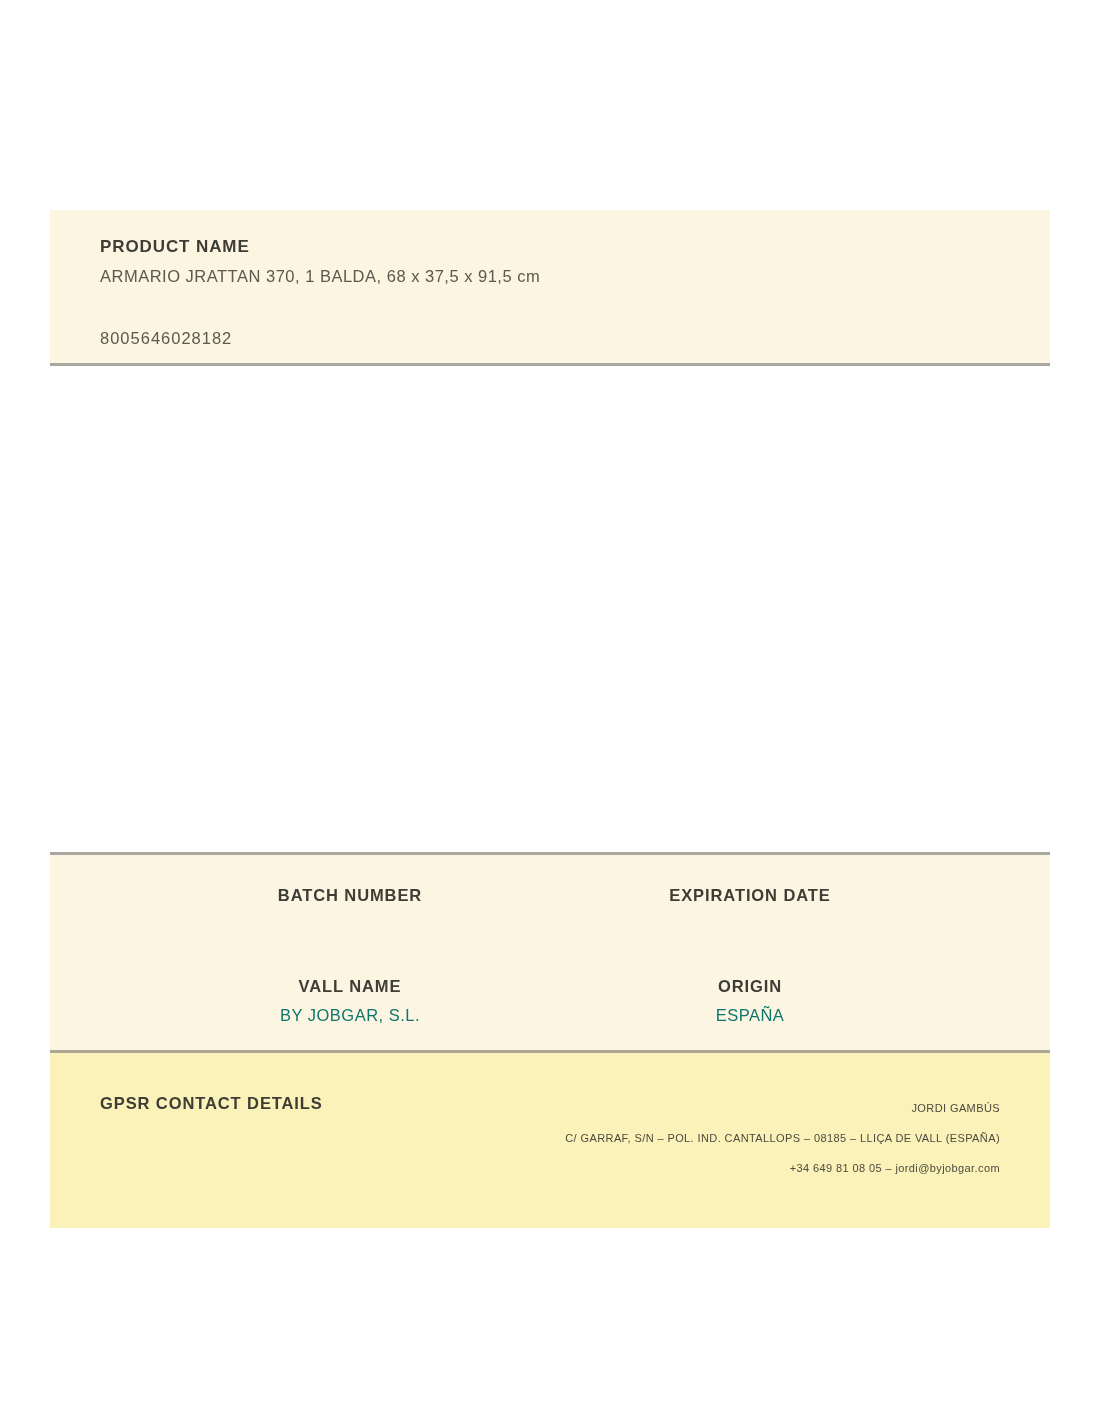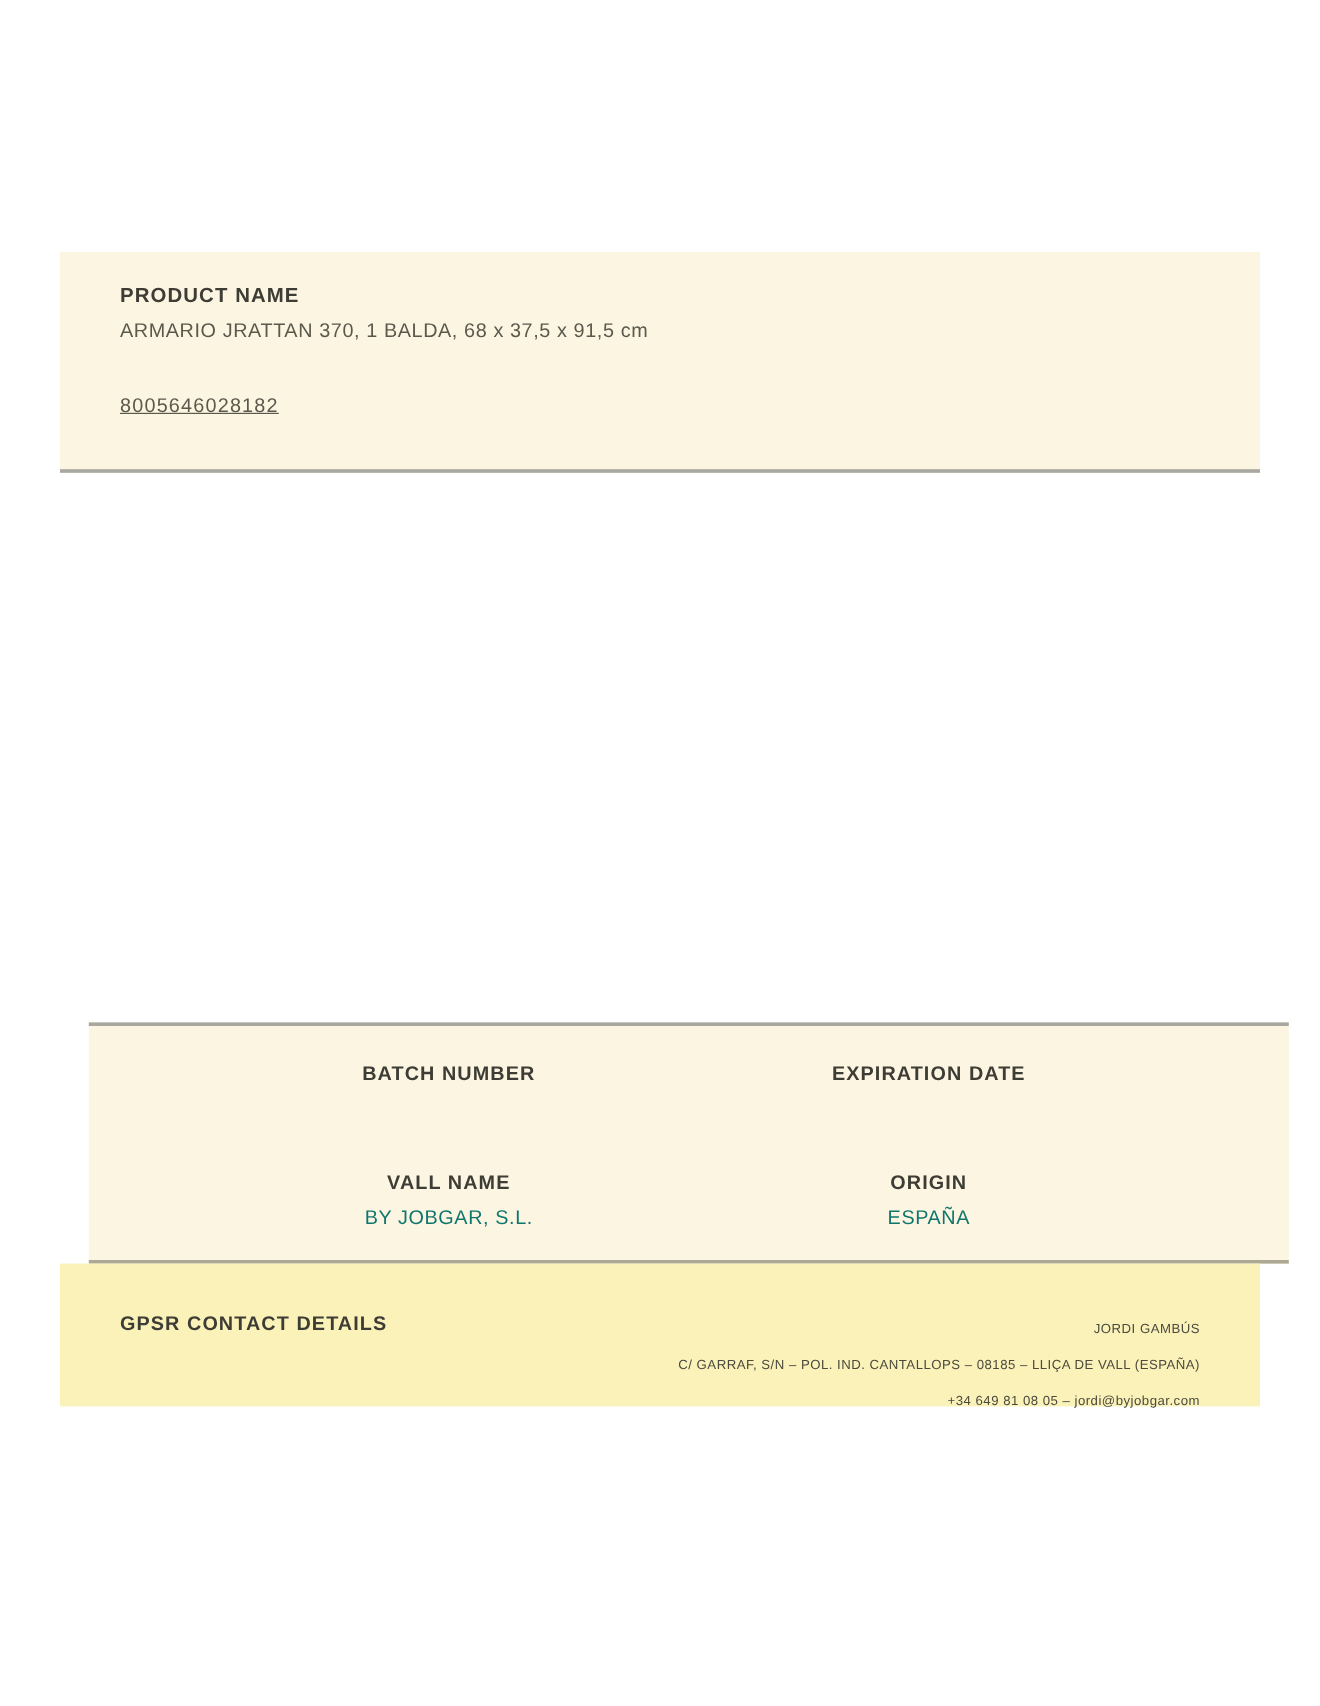--- a/index.html
+++ b/index.html
@@ -15,57 +15,56 @@
     font-family: "Liberation Sans", sans-serif;
     overflow: hidden;
   }
 
   
   .section-product {
     position: absolute;
     left: 50px;
     top: 210px;
     width: 1000px;
-    height: 184px;
+    height: 156px;
     background: #FBF5E2;
     border-bottom: 3px solid #A9A8A0;
     box-sizing: border-box;
     padding: 27px 50px 0 50px;
   }
   .field-label {
     font-size: 17px;
     font-weight: bold;
     color: #3E3D35;
     letter-spacing: 0.9px;
     line-height: 20px;
   }
   .field-value {
     font-size: 16.5px;
     font-weight: normal;
     color: #5B594D;
     letter-spacing: 0.5px;
     line-height: 20px;
     margin-top: 9px;
   }
-  .field-value.ean-num { letter-spacing: 1px; text-decoration: underline; }
+  .field-value.ean-num { letter-spacing: 1px; }
   .field-block + .field-block { margin-top: 42px; }
 
   
   .section-batch {
     position: absolute;
     left: 50px;
     top: 852px;
     width: 1000px;
     height: 201px;
     background: #FBF5E2;
     border-top: 3px solid #A9A8A0;
     border-bottom: 3px solid #ACA893;
     box-sizing: border-box;
     padding: 30px 100px 0 100px;
-    margin-left: 24px;
   }
   .batch-grid {
     display: grid;
     grid-template-columns: 1fr 1fr;
     row-gap: 42px;
   }
   .cell {
     text-align: center;
   }
   .cell .cell-label {
@@ -83,21 +82,21 @@
     margin-top: 9px;
     min-height: 20px;
   }
 
   
   .section-gpsr {
     position: absolute;
     left: 50px;
     top: 1053px;
     width: 1000px;
-    height: 119px;
+    height: 175px;
     background: #FBF2BA;
     box-sizing: border-box;
     padding: 40px 50px 0 50px;
     display: flex;
     justify-content: space-between;
     align-items: flex-start;
   }
   .gpsr-label {
     font-size: 16.5px;
     font-weight: bold;

